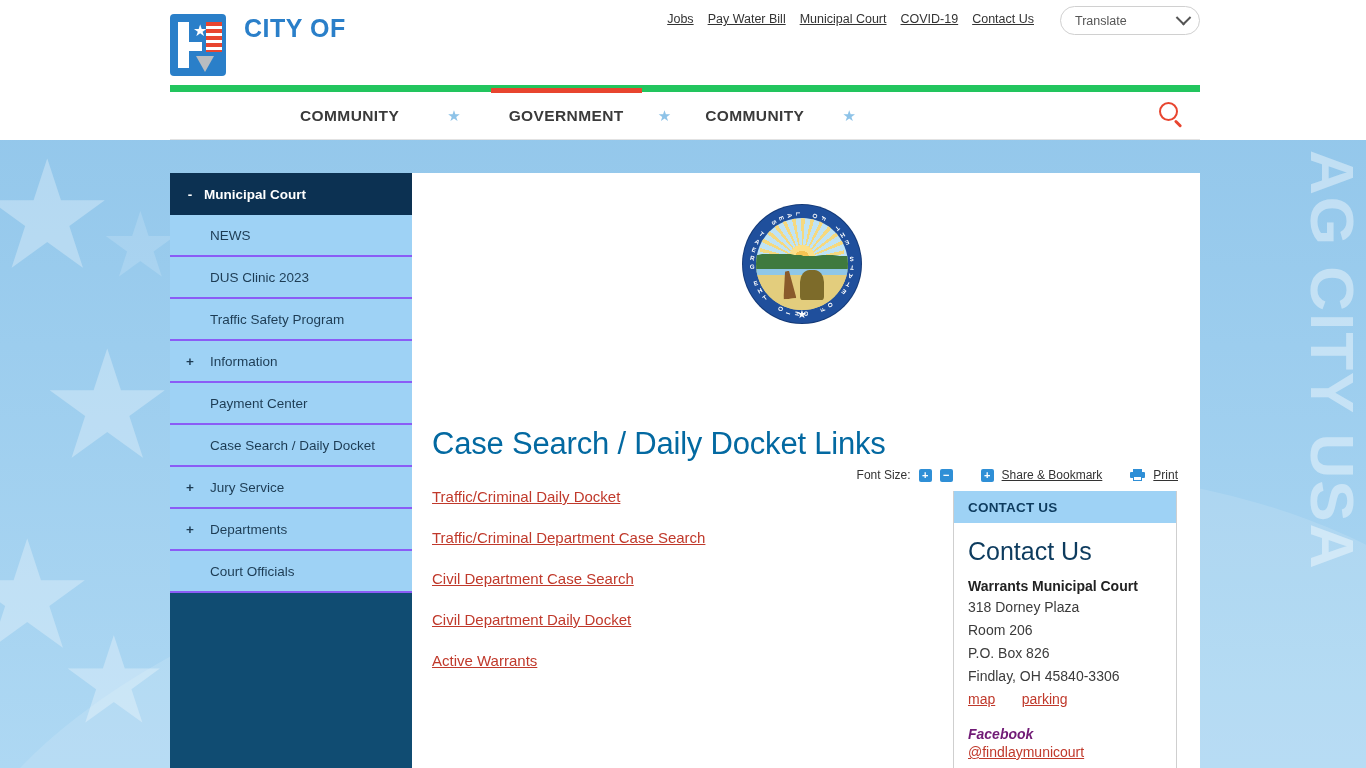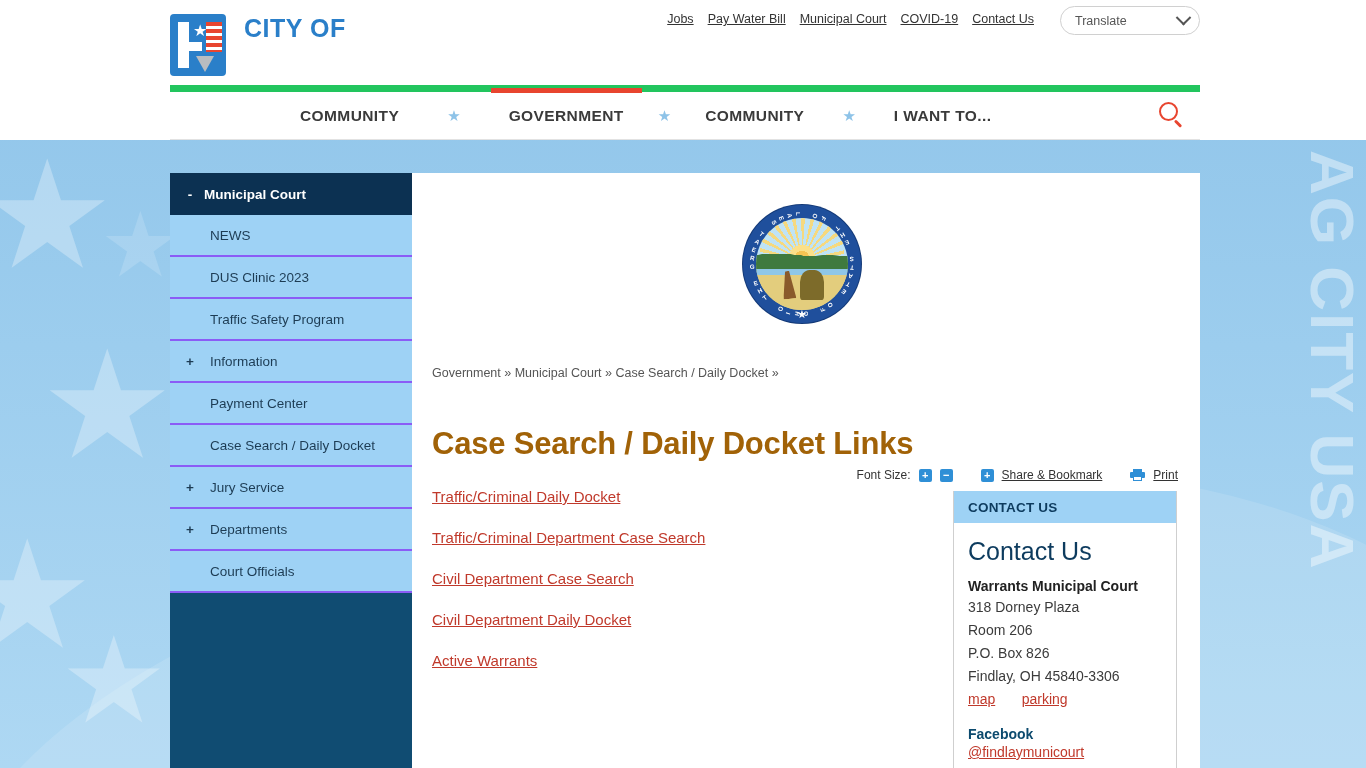--- a/index.html
+++ b/index.html
@@ -261,21 +261,21 @@
     transform-origin: 0 0;
     white-space: nowrap;
   }
 
   #breadcrumb {
     position: absolute; left: 20px; top: 193px;
     font-size: 12.5px; color: #555;
   }
   #page-title {
     position: absolute; left: 20px; top: 232px;
-    font-size: 31px; font-weight: bold; color: #a16207;
+    font-size: 31px; font-weight: normal; color: #0369a1;
     letter-spacing: -0.2px;
     text-align: center;
   }
 
   #tools {
     position: absolute; right: 22px; top: 295px;
     display: flex; align-items: center; gap: 8px;
     font-size: 12px; color: #333;
   }
   #tools .sq {
@@ -326,21 +326,21 @@
   #contact-body { padding: 8px 16px 0 14px; }
   #contact-title {
     font-size: 25px; color: #0d3b5e; font-weight: normal; margin: 6px 0 12px 0;
   }
   #contact-org { font-size: 14px; font-weight: bold; color: #222; margin-bottom: 2px; }
   .contact-line { font-size: 14px; color: #3b3b3b; line-height: 23px; }
   #contact-links { margin-top: 2px; }
   #contact-links a {
     color:#c0392b; text-decoration: underline; font-size: 14px; margin-right: 22px;
   }
-  #contact-social-label { font-size: 14px; font-weight: bold; color:#0c4a6e; margin-top: 18px;}
+  #contact-social-label { font-size: 14px; font-weight: bold; color:#701a75; margin-top: 18px; font-style: italic;}
   #contact-social-handle { font-size: 14px; color:#c0392b; text-decoration: underline; display:block; margin-top:2px;}
 </style>
 </head>
 <body>
 
 <div id="page-bg">
   <div id="bg-sweep"></div>
   <div class="bg-star" style="left:-20px; top:140px;">★</div>
   <div class="bg-star" style="left:40px; top:330px;">★</div>
   <div class="bg-star" style="left:-40px; top:520px;">★</div>
@@ -390,21 +390,20 @@
     <span class="navsep">★</span>
     <span style="width:44px"></span>
     <span class="navitem active">GOVERNMENT</span>
     <span style="width:30px"></span>
     <span class="navsep">★</span>
     <span style="width:30px"></span>
     <span class="navitem">COMMUNITY</span>
     <span style="width:34px"></span>
     <span class="navsep">★</span>
     <span style="width:34px"></span>
-    <span class="navitem">I WANT TO...</span>
 
     <div id="nav-search">
       <div class="ring"></div>
         <div class="handle"></div>
     </div>
   </div>
   <div id="nav-underline"></div>
 </div>
 
 <div id="sidebar">
@@ -496,21 +495,20 @@
       <div class="sun"></div>
       <div class="hills"></div>
       <div class="river"></div>
       <div class="field"></div>
       <div class="sheaf"></div>
       <div class="bundle"></div>
     </div>
     <div class="star">★</div>
   </div>
 
-  <div id="breadcrumb">Government » Municipal Court » Case Search / Daily Docket »</div>
 
   <h1 id="page-title">Case Search / Daily Docket Links</h1>
 
   <div id="tools">
     <span>Font Size:</span>
     <span class="sq">+</span>
     <span class="sq">−</span>
     <span class="gap"></span>
     <span class="sq">+</span>
     <a href="#" class="lnk">Share &amp; Bookmark</a>

